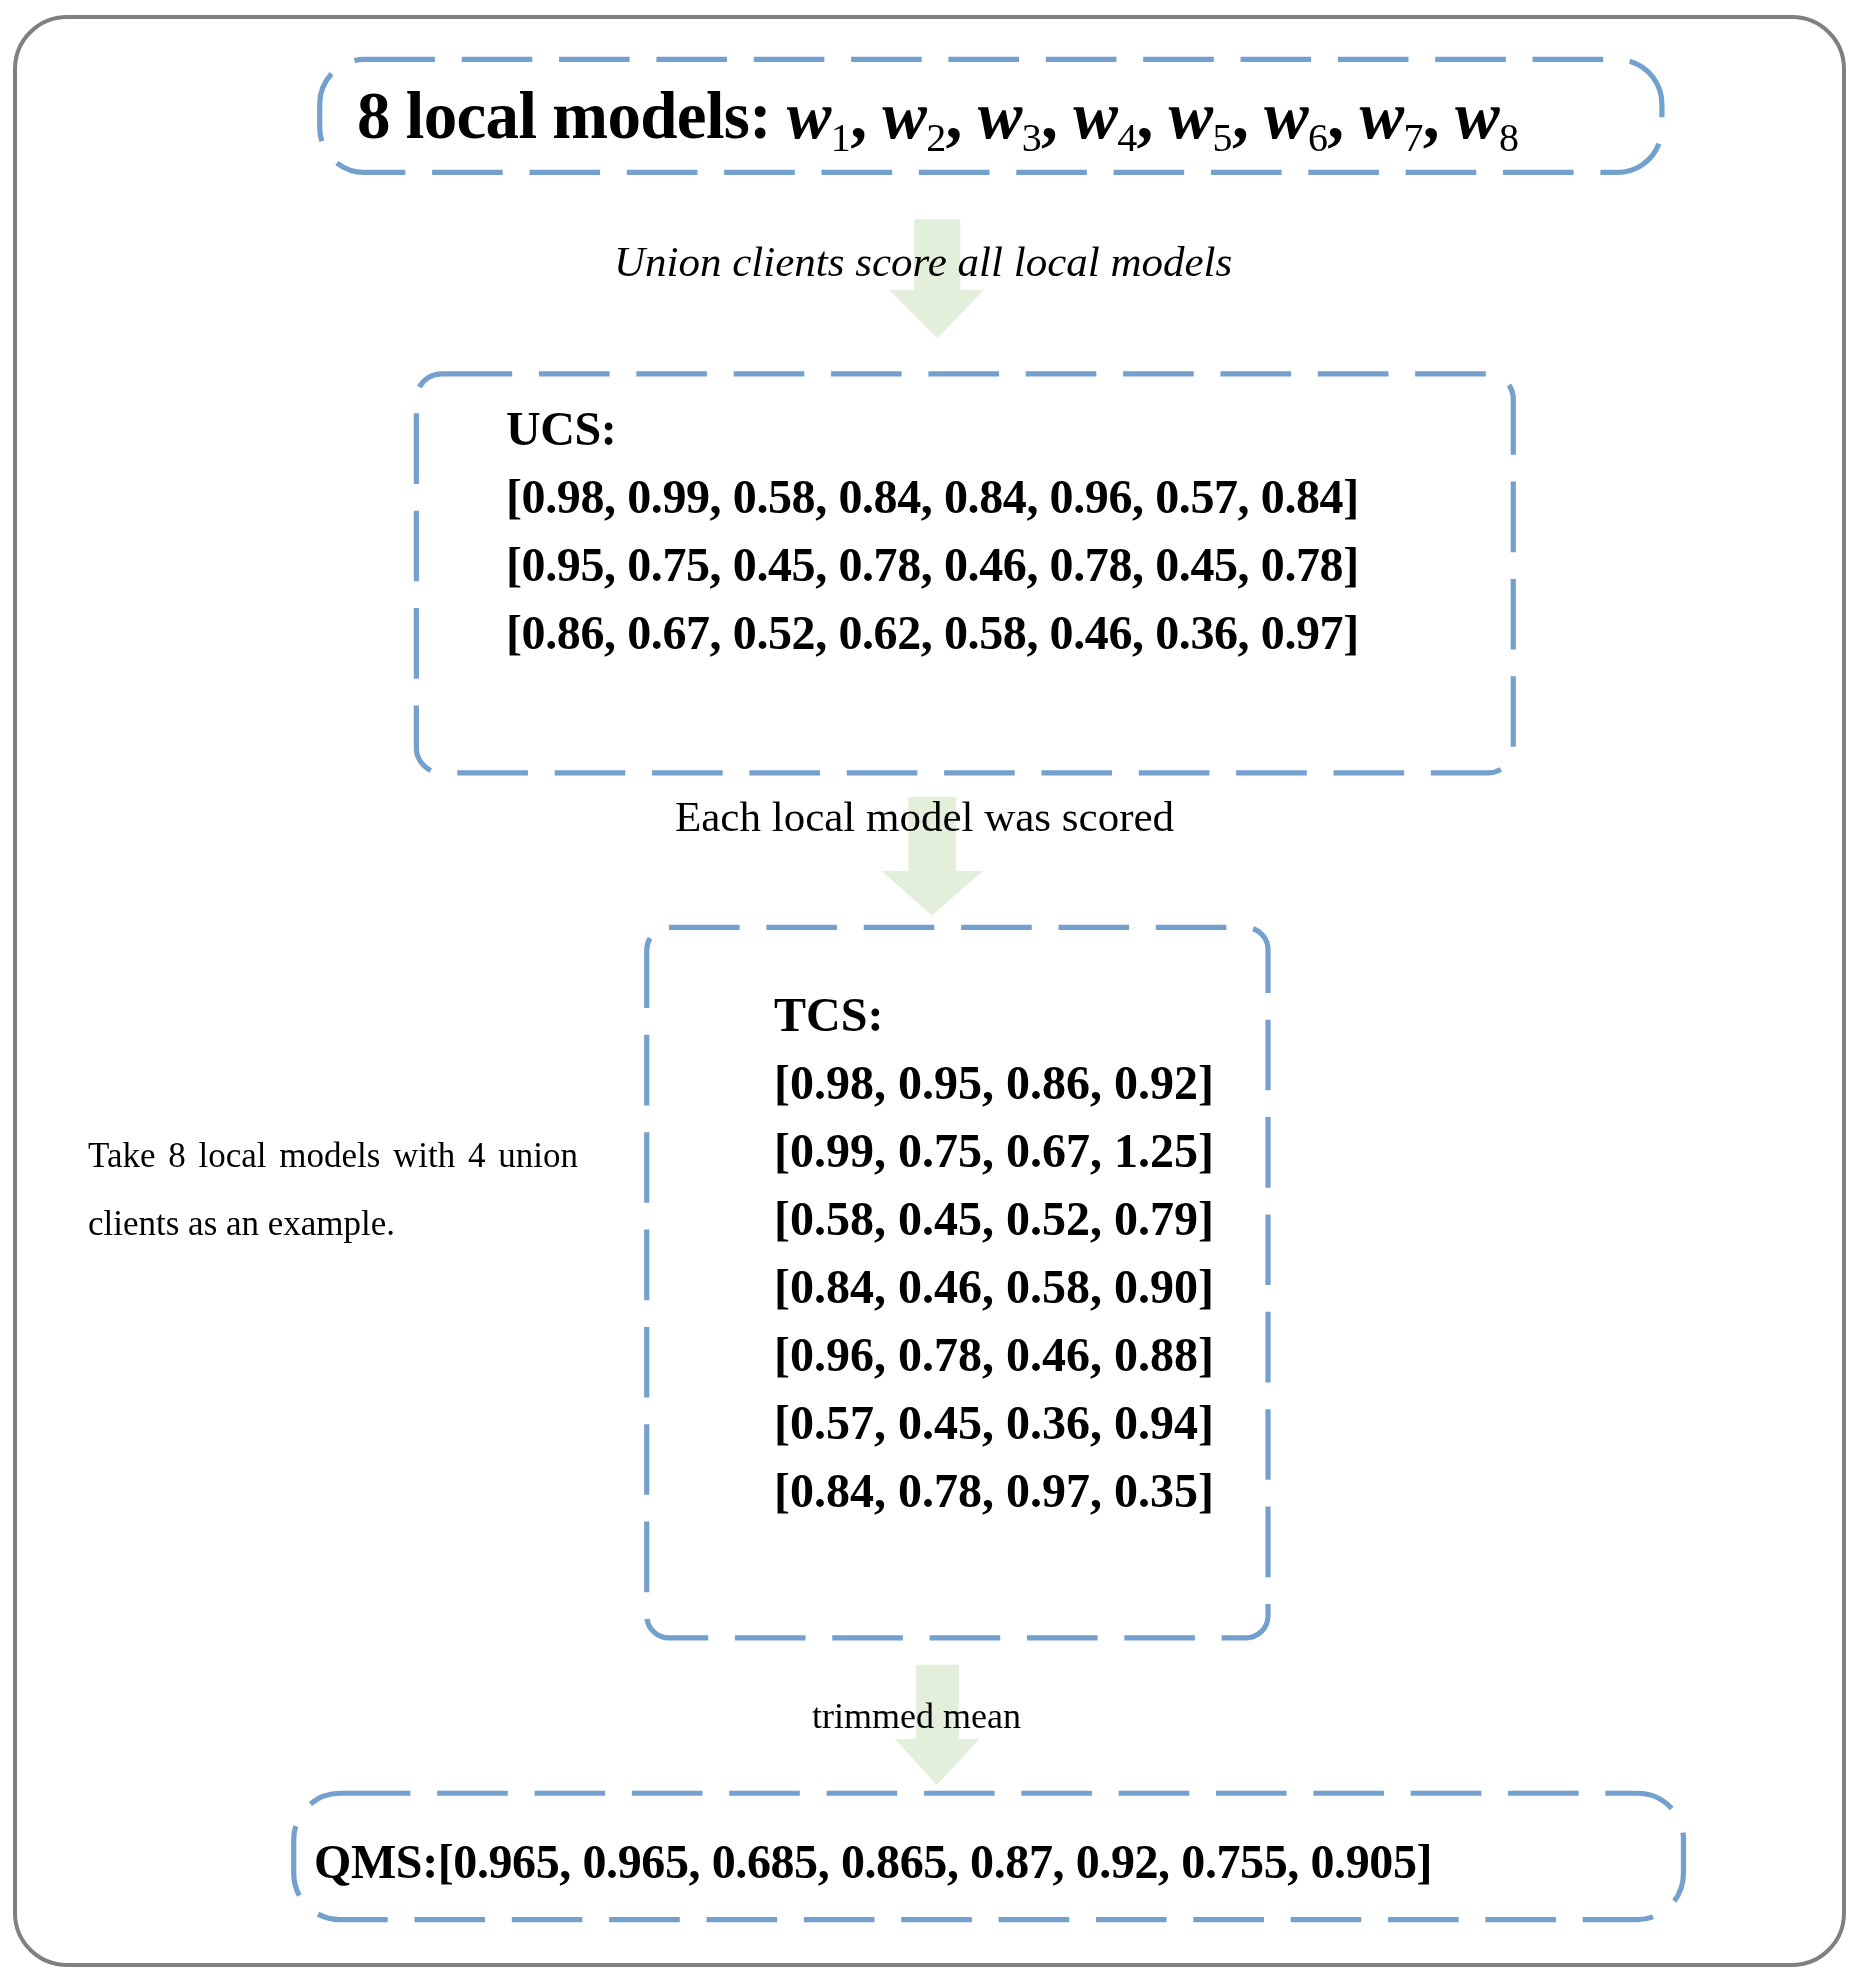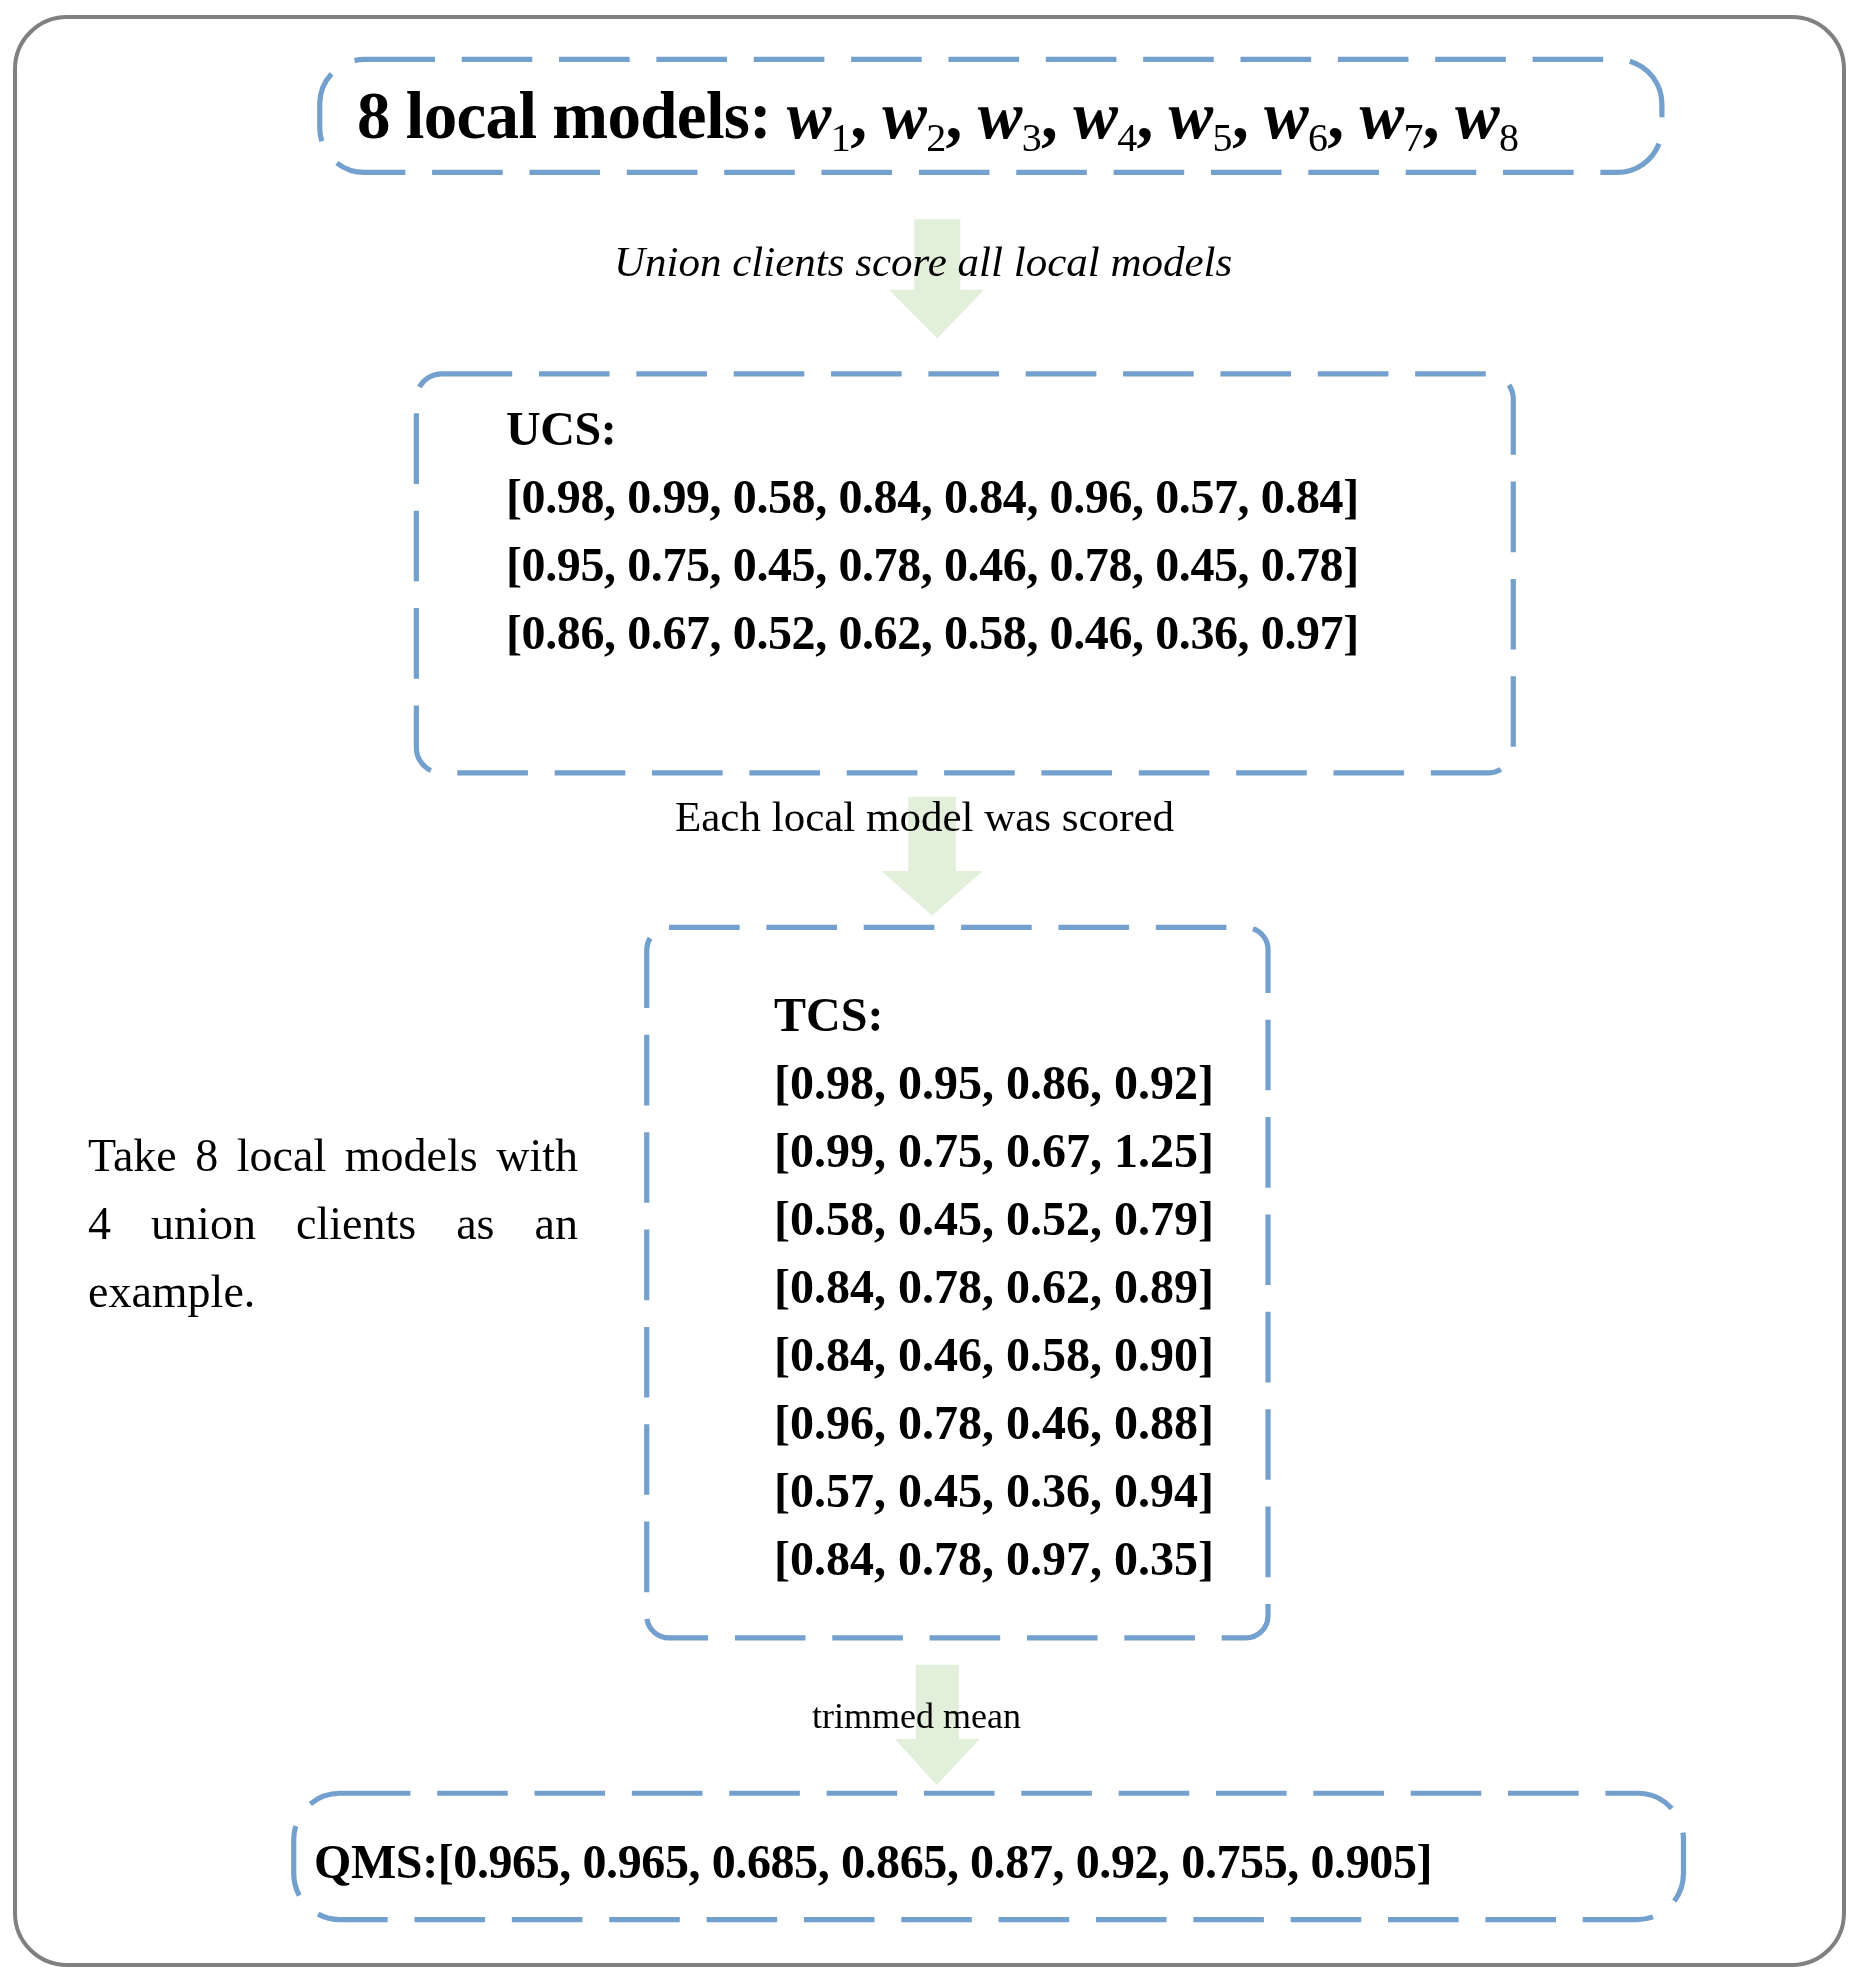--- a/index.html
+++ b/index.html
@@ -13,21 +13,21 @@
   .title .w { font-style:italic; font-weight:bold; }
   .title sub { font-size:40px; font-weight:normal; font-style:normal; vertical-align:-13.4px; }
   .label { font-size:43px; line-height:52px; }
   .lbl1 { left:614px; top:236px;font-style:italic; }
   .lbl2 { left:675px; top:791px; }
   .lbl3 { left:812px; top:1690px; font-size:36px; }
   .block { font-weight:bold; font-size:48px; line-height:68px;margin-left:44px; }
   .ucs { left:462px; top:395px; letter-spacing:-0.4px; }
   .tcs { left:730px; top:981px; }
   .qms { left:314px; top:1828px; font-weight:bold; font-size:48px; line-height:68px; letter-spacing:-0.4px; }
-  .note { left:88px; top:1122px; width:490px; font-size:46px; line-height:68px; text-align:justify; white-space:normal; }
+  .note { left:88px; top:1122px; width:490px; font-size:35px; line-height:68px; text-align:justify; white-space:normal; }
   .row { display:block; }
 </style>
 </head>
 <body>
 
 <div class="outer"></div>
 
 <svg class="layer" viewBox="0 0 2505 2671">
 
   <g fill="#E2EFDA">
@@ -55,21 +55,20 @@
   <span class="row">[0.86, 0.67, 0.52, 0.62, 0.58, 0.46, 0.36, 0.97]</span>
 </div>
 
 <div class="abs label lbl2">Each local model was scored</div>
 
 <div class="abs block tcs">
   <span class="row">TCS:</span>
   <span class="row">[0.98, 0.95, 0.86, 0.92]</span>
   <span class="row">[0.99, 0.75, 0.67, 1.25]</span>
   <span class="row">[0.58, 0.45, 0.52, 0.79]</span>
-  <span class="row">[0.84, 0.78, 0.62, 0.89]</span>
   <span class="row">[0.84, 0.46, 0.58, 0.90]</span>
   <span class="row">[0.96, 0.78, 0.46, 0.88]</span>
   <span class="row">[0.57, 0.45, 0.36, 0.94]</span>
   <span class="row">[0.84, 0.78, 0.97, 0.35]</span>
 </div>
 
 <div class="abs note">Take 8 local models with 4 union clients as an example.</div>
 
 <div class="abs label lbl3">trimmed mean</div>
 

